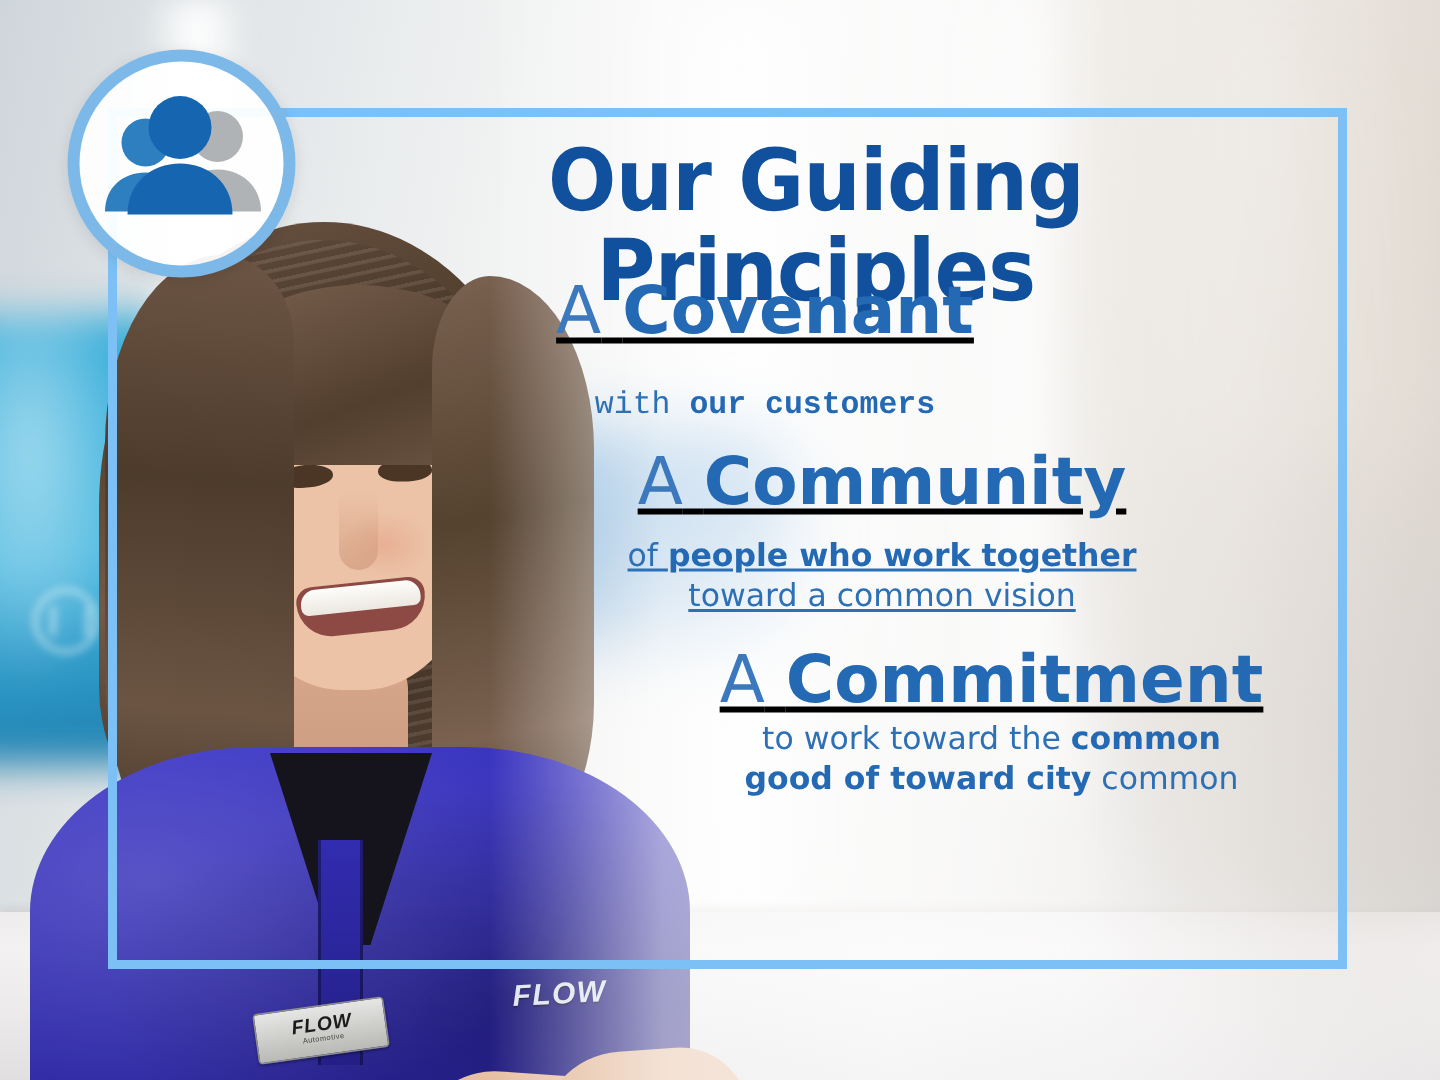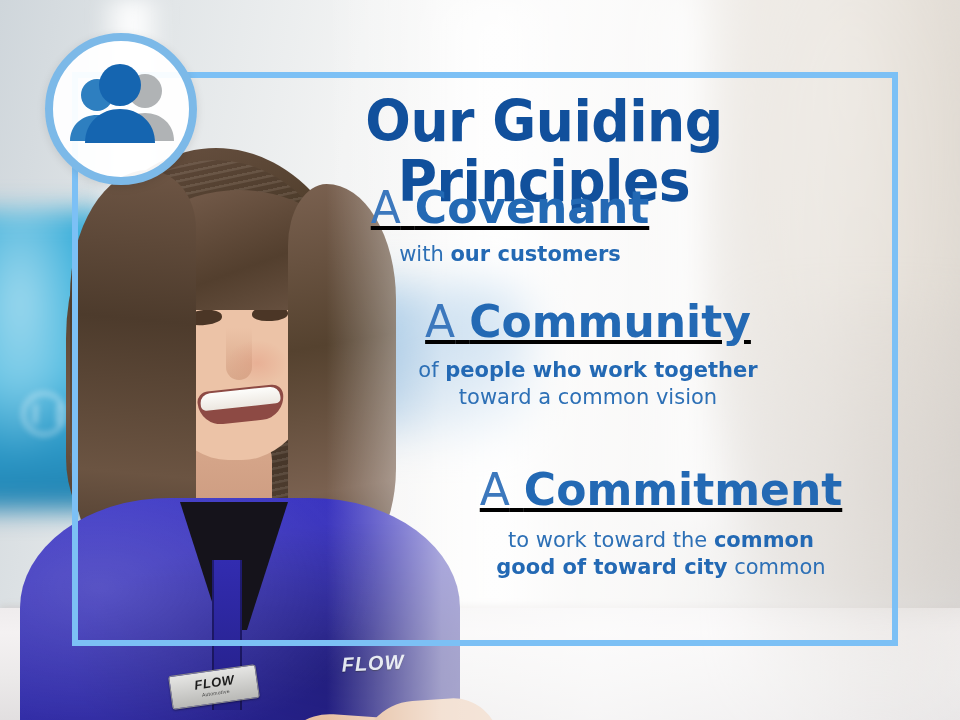--- a/index.html
+++ b/index.html
@@ -281,31 +281,31 @@
     color:#2d70b6;
     font-size:21px;
     font-weight:normal;
     line-height:1.30;
   }
   .sub b { font-weight:bold; color:#2369b4; }
 
   
   #block-covenant { left:330px; top:186px; width:360px; text-align:center; }
   #block-covenant .lead { font-size:44px; }
-  #block-covenant .sub { margin-top:10px; }
+  #block-covenant .sub { margin-top:26px;font-family:Liberation Mono, monospace; }
 
   
   #block-community { left:378px; top:300px; width:420px; text-align:center; }
   #block-community .lead { font-size:44px;text-align:center; }
-  #block-community .sub { margin-top:12px; }
-
-  
-  #block-commitment { left:436px; top:468px; width:450px; text-align:center; }
+  #block-community .sub { margin-top:12px;text-decoration:underline; }
+
+  
+  #block-commitment { left:436px; top:432px; width:450px; text-align:center; }
   #block-commitment .lead { font-size:44px; }
-  #block-commitment .sub { margin-top:14px; }
+  #block-commitment .sub { margin-top:2px; }
 </style>
 </head>
 <body>
 
 <div class="stage">
 
   <div class="photo">
     <div class="bg-base"></div>
     <div class="pane-a"></div>
     <div class="pane-b"></div>

